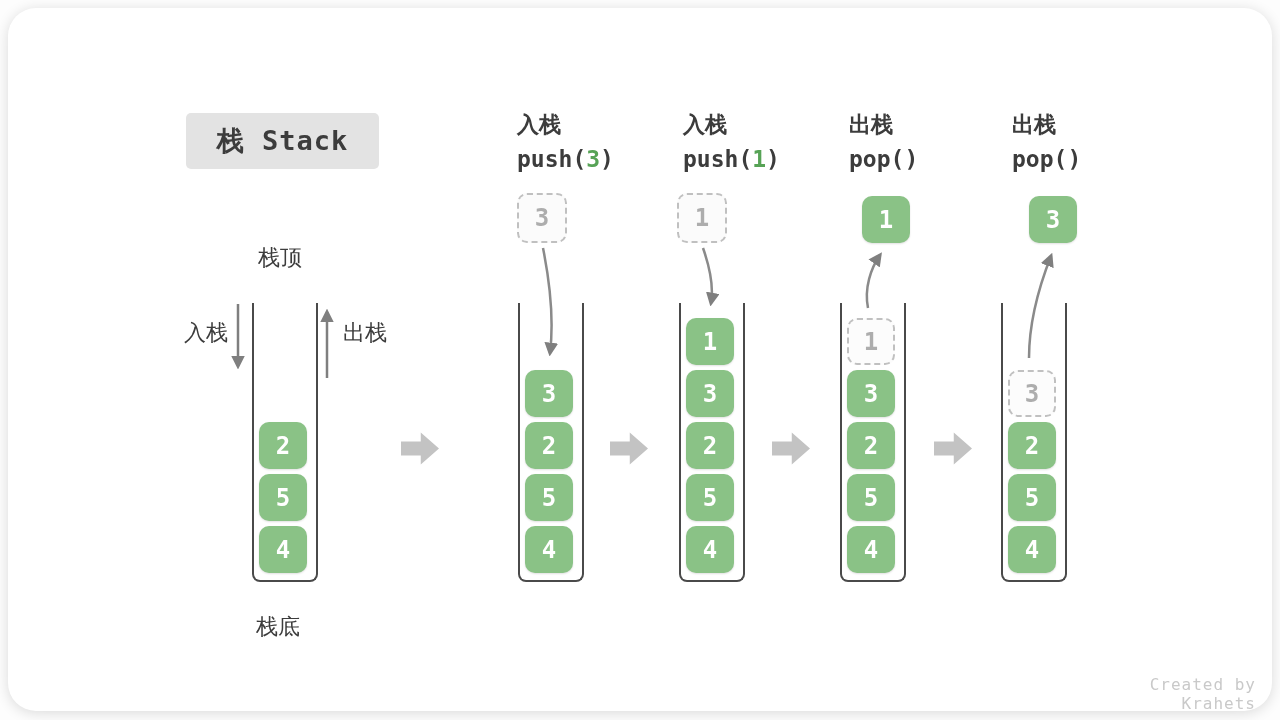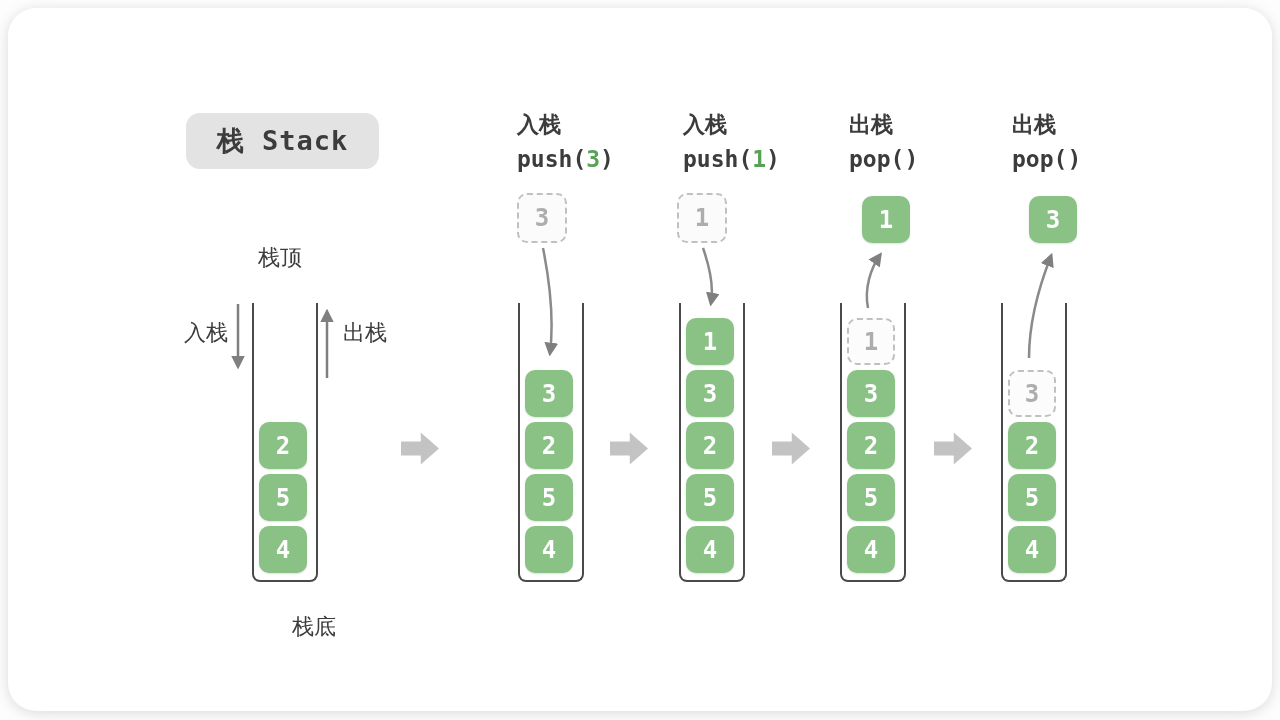--- a/index.html
+++ b/index.html
@@ -4,21 +4,21 @@
 <style>
   html,body{margin:0;padding:0;background:#fdfdfd;width:1280px;height:720px;overflow:hidden;}
   .canvas{
     position:absolute;left:8px;top:8px;width:1264px;height:703px;
     background:#ffffff;border-radius:28px;
     box-shadow:0 2px 14px rgba(0,0,0,.14);
     font-family:"Liberation Sans",sans-serif;color:#3c3c3c;
   }
   .title-box{
     position:absolute;left:178px;top:105px;width:193px;height:56px;
-    background:var(--title-bg,#e3e3e3);border-radius:14px;
+    background:var(--title-bg,#e3e3e3);border-radius:5px;
     display:flex;align-items:center;justify-content:center;
     font-family:"DejaVu Sans Mono",monospace;font-size:27px;font-weight:600;
     color:var(--text-dark,#3c3c3c);letter-spacing:1px;
   }
   .stage-header{position:absolute;top:99px;line-height:35px;white-space:nowrap;}
   .stage-header .cn{font-size:22px;font-weight:700;color:var(--text-dark,#3c3c3c);}
   .stage-header .code{font-family:"DejaVu Sans Mono",monospace;font-size:23px;font-weight:600;color:var(--text-dark,#3c3c3c);}
   .stage-header .code .arg{color:var(--code-green,#57a356);}
   .container{
     position:absolute;top:295px;width:62px;height:277px;
@@ -85,21 +85,21 @@
   <div class="stage-header" style="left:841px;">
     <div class="cn">出栈</div>
     <div class="code"><span>pop()</span></div>
   </div>
   <div class="stage-header" style="left:1004px;">
     <div class="cn">出栈</div>
     <div class="code"><span>pop()</span></div>
   </div>
 
   <div class="side-label" style="left:250px;top:235px;">栈顶</div>
-  <div class="side-label" style="left:248px;top:604px;margin-left:36px;">栈底</div>
+  <div class="side-label" style="left:248px;top:604px;">栈底</div>
   <div class="side-label" style="left:176px;top:310px;">入栈</div>
   <div class="side-label" style="left:335px;top:310px;">出栈</div>
 
   <div class="container" style="left:244px;">
     <div class="cell" style="top:119px;">2</div>
     <div class="cell" style="top:171px;">5</div>
     <div class="cell" style="top:223px;">4</div>
   </div>
 
   <div class="float-dashed" style="left:509px;top:185px;">
@@ -162,13 +162,14 @@
 
     <path d="M535,240 C542,275 546,312 542,345" stroke="#8a8a8a" stroke-width="2.5" fill="none" marker-end="url(#ah)"></path>
 
     <path d="M695,240 C702,260 706,278 703,295" stroke="#8a8a8a" stroke-width="2.5" fill="none" marker-end="url(#ah)"></path>
 
     <path d="M860,300 C856,280 863,260 872,247" stroke="#8a8a8a" stroke-width="2.5" fill="none" marker-end="url(#ah)"></path>
 
     <path d="M1021,350 C1021,315 1032,276 1043,248" stroke="#8a8a8a" stroke-width="2.5" fill="none" marker-end="url(#ah)"></path>
   </svg>
 
+  <div class="watermark">Created by Krahets</div>
 </div>
 
 </body></html>

